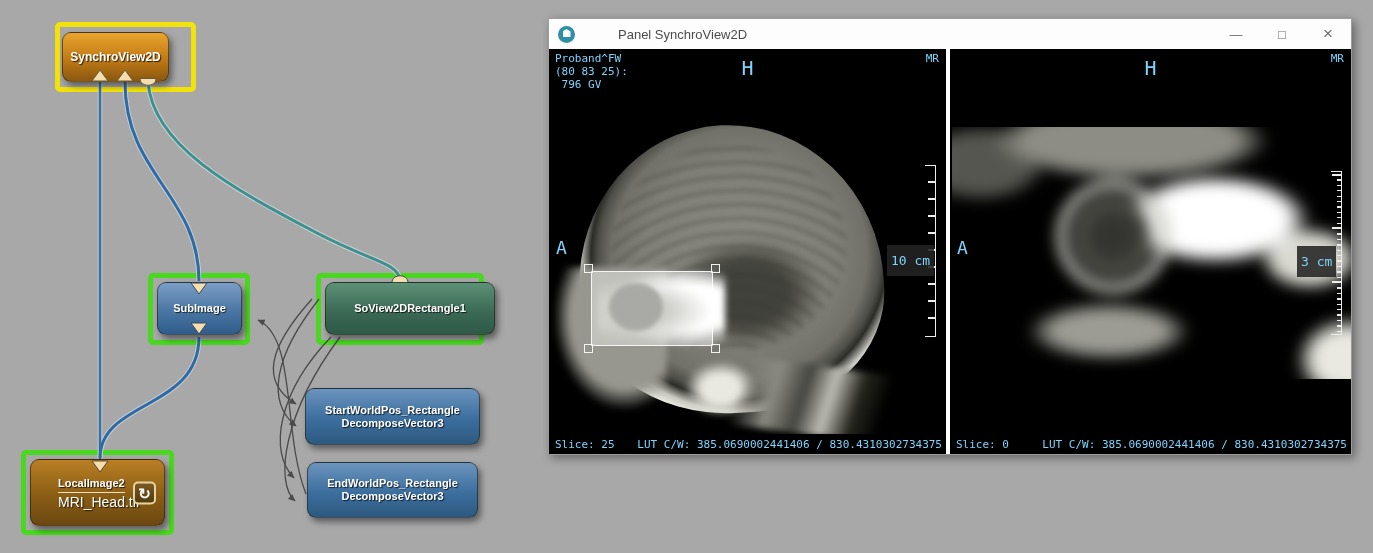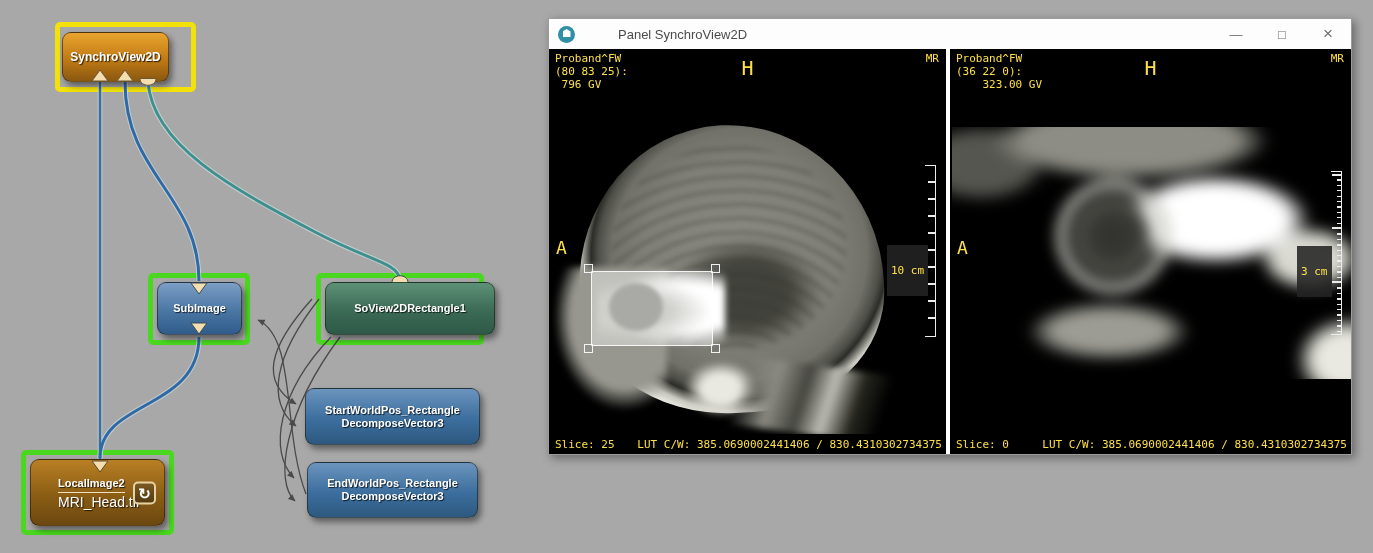--- a/index.html
+++ b/index.html
@@ -65,21 +65,21 @@
   .win-title { margin-left:8px; font-size:13px; color:#4c4c4c; }
   .win-btns { margin-left:auto; display:flex; height:100%; }
   .win-btn {
     width:46px; height:100%; display:flex; align-items:center; justify-content:center;
     color:#6e6e6e; font-size:13px;
   }
   .win-btn.close { font-size:17px; }
 
   .content { position:absolute; left:0; top:30px; right:0; bottom:0; display:flex; }
   .viewport {
-    position:relative; background:#000; overflow:hidden; color:#fde047;
+    position:relative; background:#000; overflow:hidden; color:#7dd3fc;
     font-family:"DejaVu Sans Mono", monospace;
   }
   .vp-left { width:397px; }
   .vp-divider { width:4px; background:#fff; }
   .vp-right { flex:1; }
 
   .ovl { position:absolute; z-index:3; font-size:11px; line-height:13px; white-space:pre; text-shadow:1px 1px 0 #000; }
   .ovl.tl { left:6px; top:3px; }
   .ovl.h  { left:0; right:0; top:8px; text-align:center; font-size:20px; line-height:22px; }
   .ovl.mr { right:7px; top:3px; }
@@ -104,21 +104,21 @@
     background-size:7px 100%;
   }
   .ruler.fine::before {
     top:2px; bottom:2px; width:9px;
     background-image:
       repeating-linear-gradient(180deg,#ededed 0 1.3px, transparent 1.3px 5.4px),
       repeating-linear-gradient(180deg,#ededed 0 1.7px, transparent 1.7px 53.5px);
     background-size:4px 100%, 9px 100%;
   }
   .scale-chip {
-    position:absolute; z-index:3; font-size:11px; padding:19px 4px;
+    position:absolute; z-index:3; font-size:13px; padding:8px 4px;
     background:rgba(35,35,35,0.88);
   }
 
   
   .sel-rect {
     position:absolute; left:42px; top:222px; width:122px; height:75px; z-index:2;
     border:1px solid rgba(255,255,255,0.85); background:rgba(255,255,255,0.40);
   }
   .handle {
     position:absolute; width:9px; height:9px;
@@ -318,23 +318,20 @@
       </div>
     </div>
 
     <div class="vp-divider"></div>
 
     <div class="viewport vp-right">
       <div class="mri-zoom">
         <div class="zoomart"></div>
       </div>
 
-      <div class="ovl tl"><span>Proband^FW</span>
-<span>(36 22 0):</span>
-<span>    323.00 GV</span></div>
       <div class="ovl h">H</div>
       <div class="ovl mr">MR</div>
       <div class="ovl a">A</div>
 
       <div class="ruler fine" style="left:381px; top:122px; height:164px;"></div>
       <div class="scale-chip" style="left:347px; top:197px;">3 cm</div>
 
       <div class="statusbar">
         <span class="slice">Slice: 0</span>
         <span class="lut">LUT C/W: 385.0690002441406 / 830.4310302734375</span>

